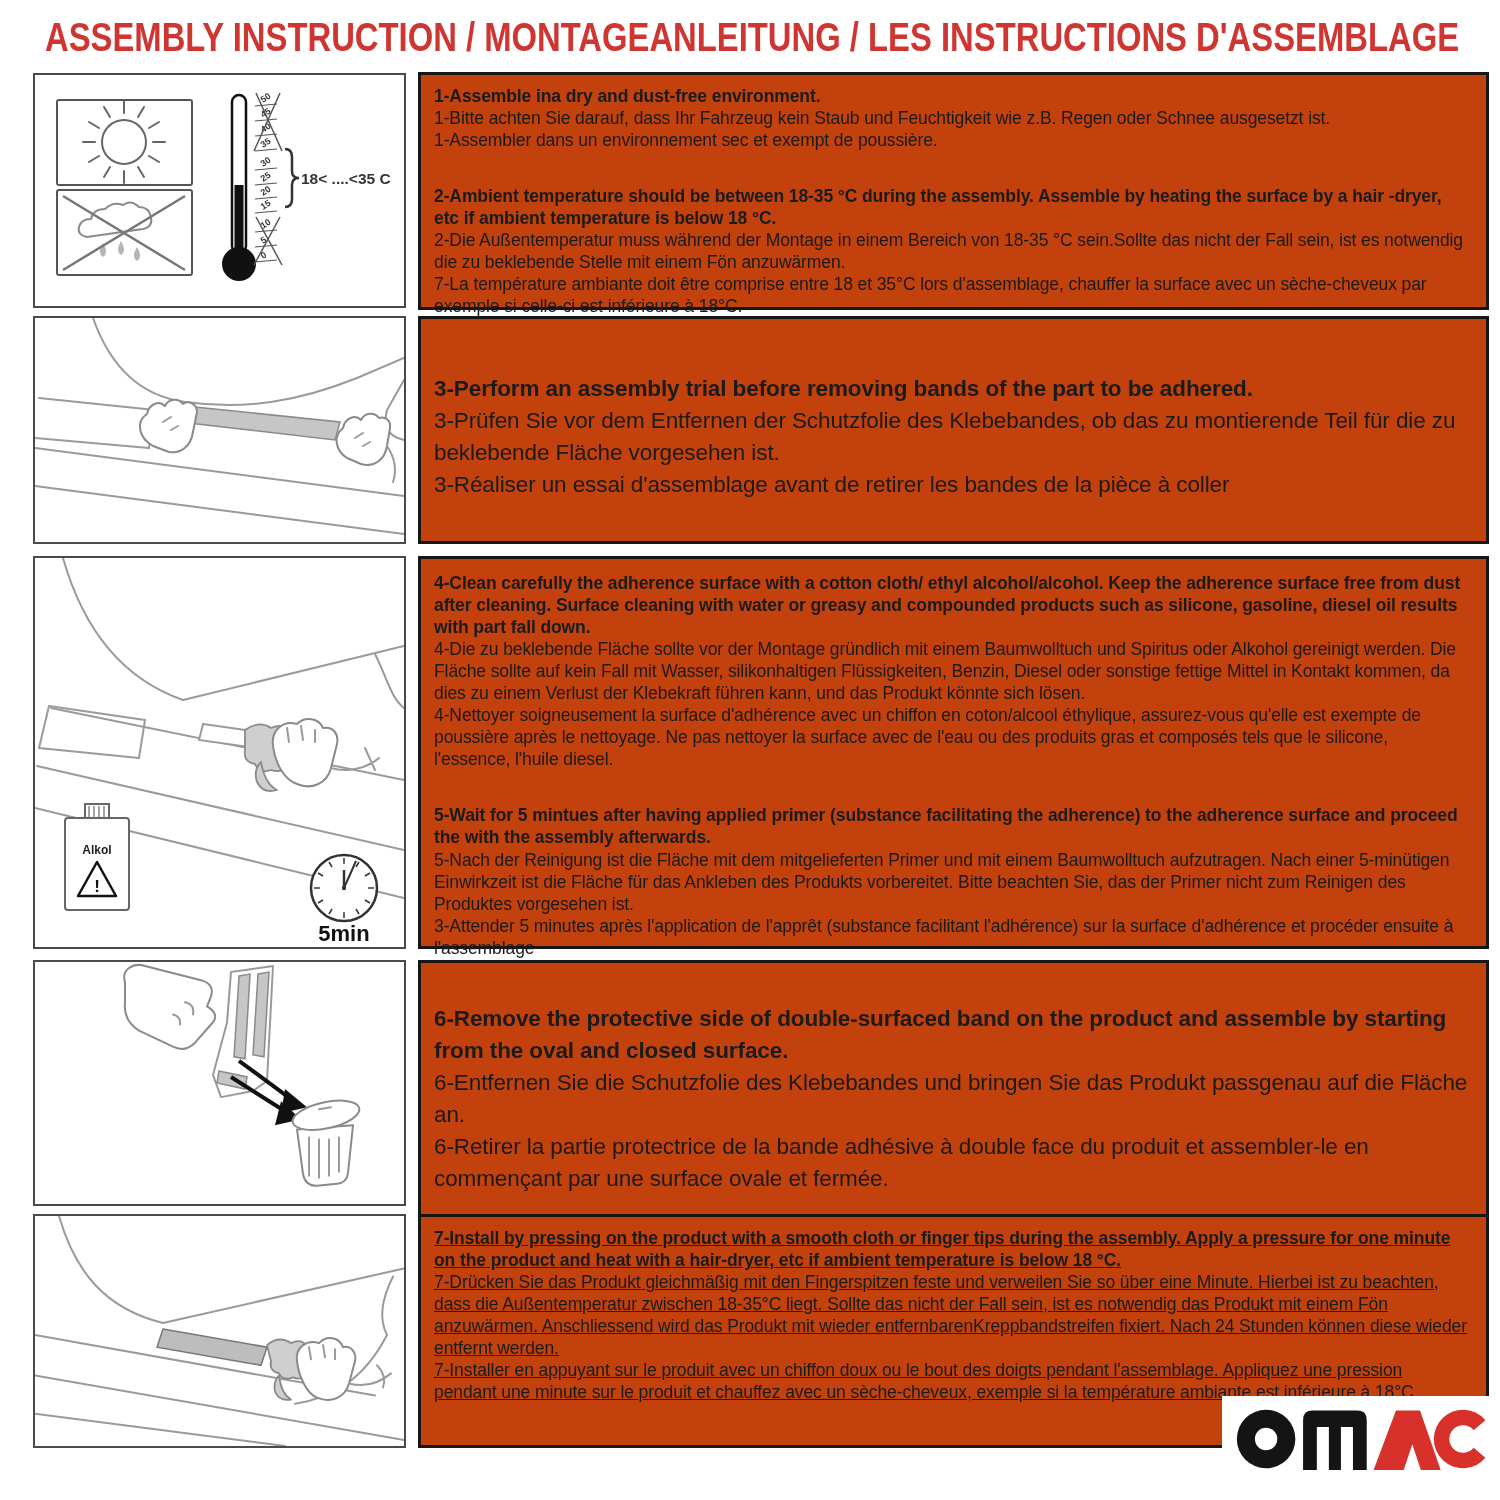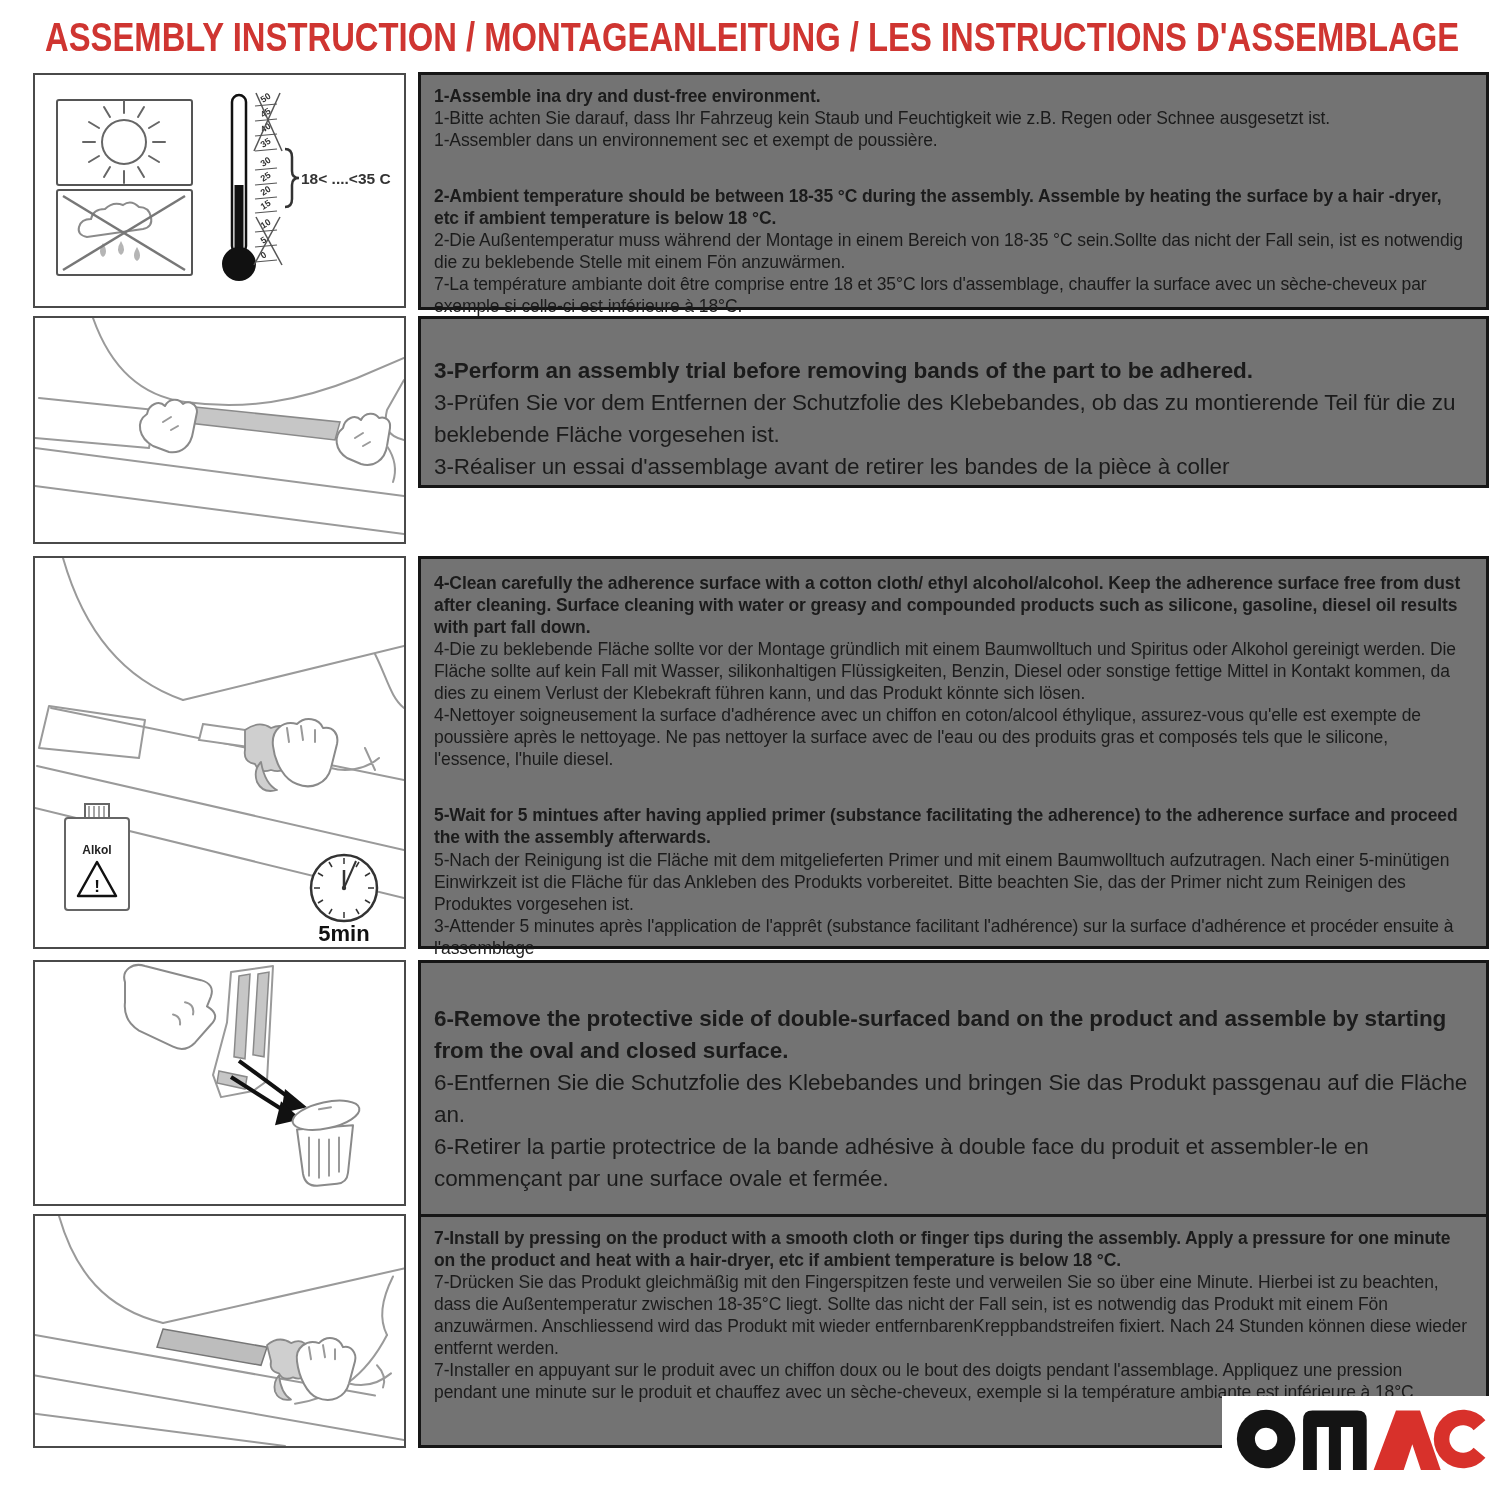--- a/index.html
+++ b/index.html
@@ -4,26 +4,26 @@
 <style>
   html,body{margin:0;padding:0;}
   body{width:1500px;height:1500px;position:relative;background:#ffffff;
        font-family:"Liberation Sans",sans-serif;color:#1b1b1b;overflow:hidden;}
   .title{position:absolute;left:45px;top:14px;font-size:41px;font-weight:700;
          color:#cf3531;white-space:nowrap;transform:scaleX(.8);transform-origin:left top;}
   .illus{position:absolute;left:33px;width:373px;border:2px solid #4a4a4a;
          background:#fff;box-sizing:border-box;}
   .illus svg{display:block;width:100%;height:100%;}
   .textbox{position:absolute;left:418px;width:1071px;border:3px solid #161616;
-           background:#737373;box-sizing:border-box;padding:10px 18px 8px 13px;}
+           background:#c2410c;box-sizing:border-box;padding:10px 18px 8px 13px;}
   .r1 .illus{top:73px;height:235px;} .r1 .textbox{top:72px;height:238px;}
-  .r2 .illus{top:316px;height:228px;} .r2 .textbox{top:316px;height:172px;padding-top:36px;}
+  .r2 .illus{top:316px;height:228px;} .r2 .textbox{top:316px;height:228px;padding-top:54px;}
   .r3 .illus{top:556px;height:393px;} .r3 .textbox{top:556px;height:393px;padding-top:13px;}
   .r4 .illus{top:960px;height:246px;} .r4 .textbox{top:960px;height:268px;padding-top:40px;}
-  .r5 .illus{top:1214px;height:234px;} .r5 .textbox{top:1214px;height:234px;}
+  .r5 .illus{top:1214px;height:234px;} .r5 .textbox{top:1214px;height:234px;text-decoration:underline;}
   .s-small .textbox{font-size:17.5px;line-height:1.26;letter-spacing:-.1px;}
   .s-large .textbox{font-size:22.5px;line-height:1.42;letter-spacing:-.1px;}
   p{margin:0;} p.gap{margin-top:34px;} .bold{font-weight:700;}
   .ln{fill:none;stroke:#9a9a9a;stroke-width:2;stroke-linecap:round;stroke-linejoin:round;}
   .lnb{fill:none;stroke:#555;stroke-width:2;}
   .fillgrey{fill:#c6c6c6;stroke:#8a8a8a;stroke-width:1.5;}
   .hand{fill:#ffffff;stroke:#8a8a8a;stroke-width:2;stroke-linecap:round;stroke-linejoin:round;}
   .cloth{fill:#cfcfcf;stroke:#8a8a8a;stroke-width:1.8;stroke-linejoin:round;}
   .scale-num{font-size:9px;fill:#333;font-weight:600;}
   .logo{position:absolute;left:1222px;top:1396px;width:272px;height:86px;background:#fff;

